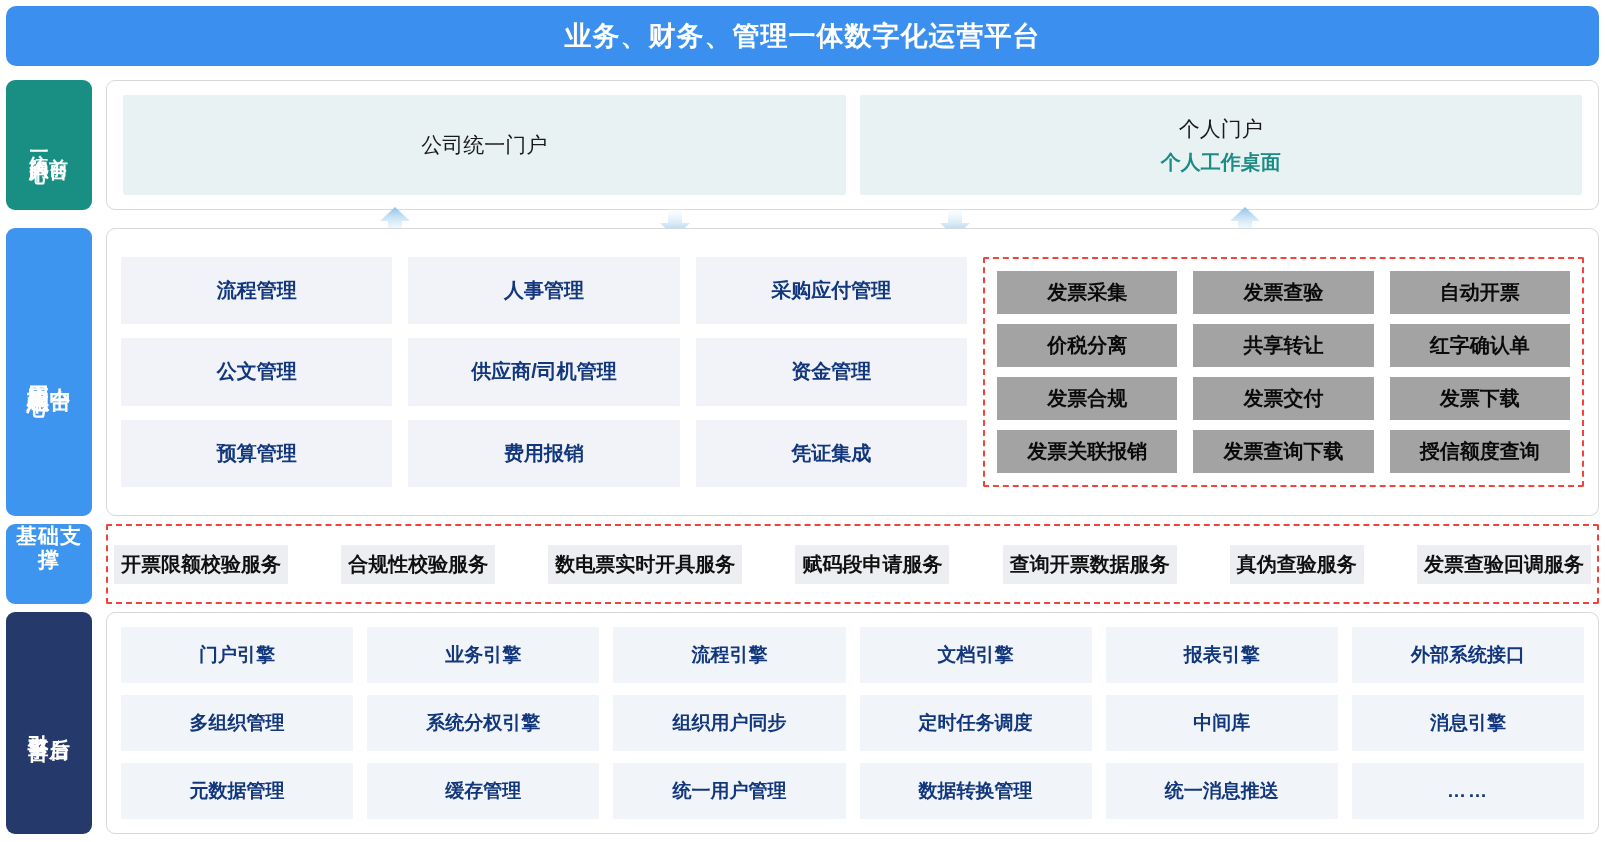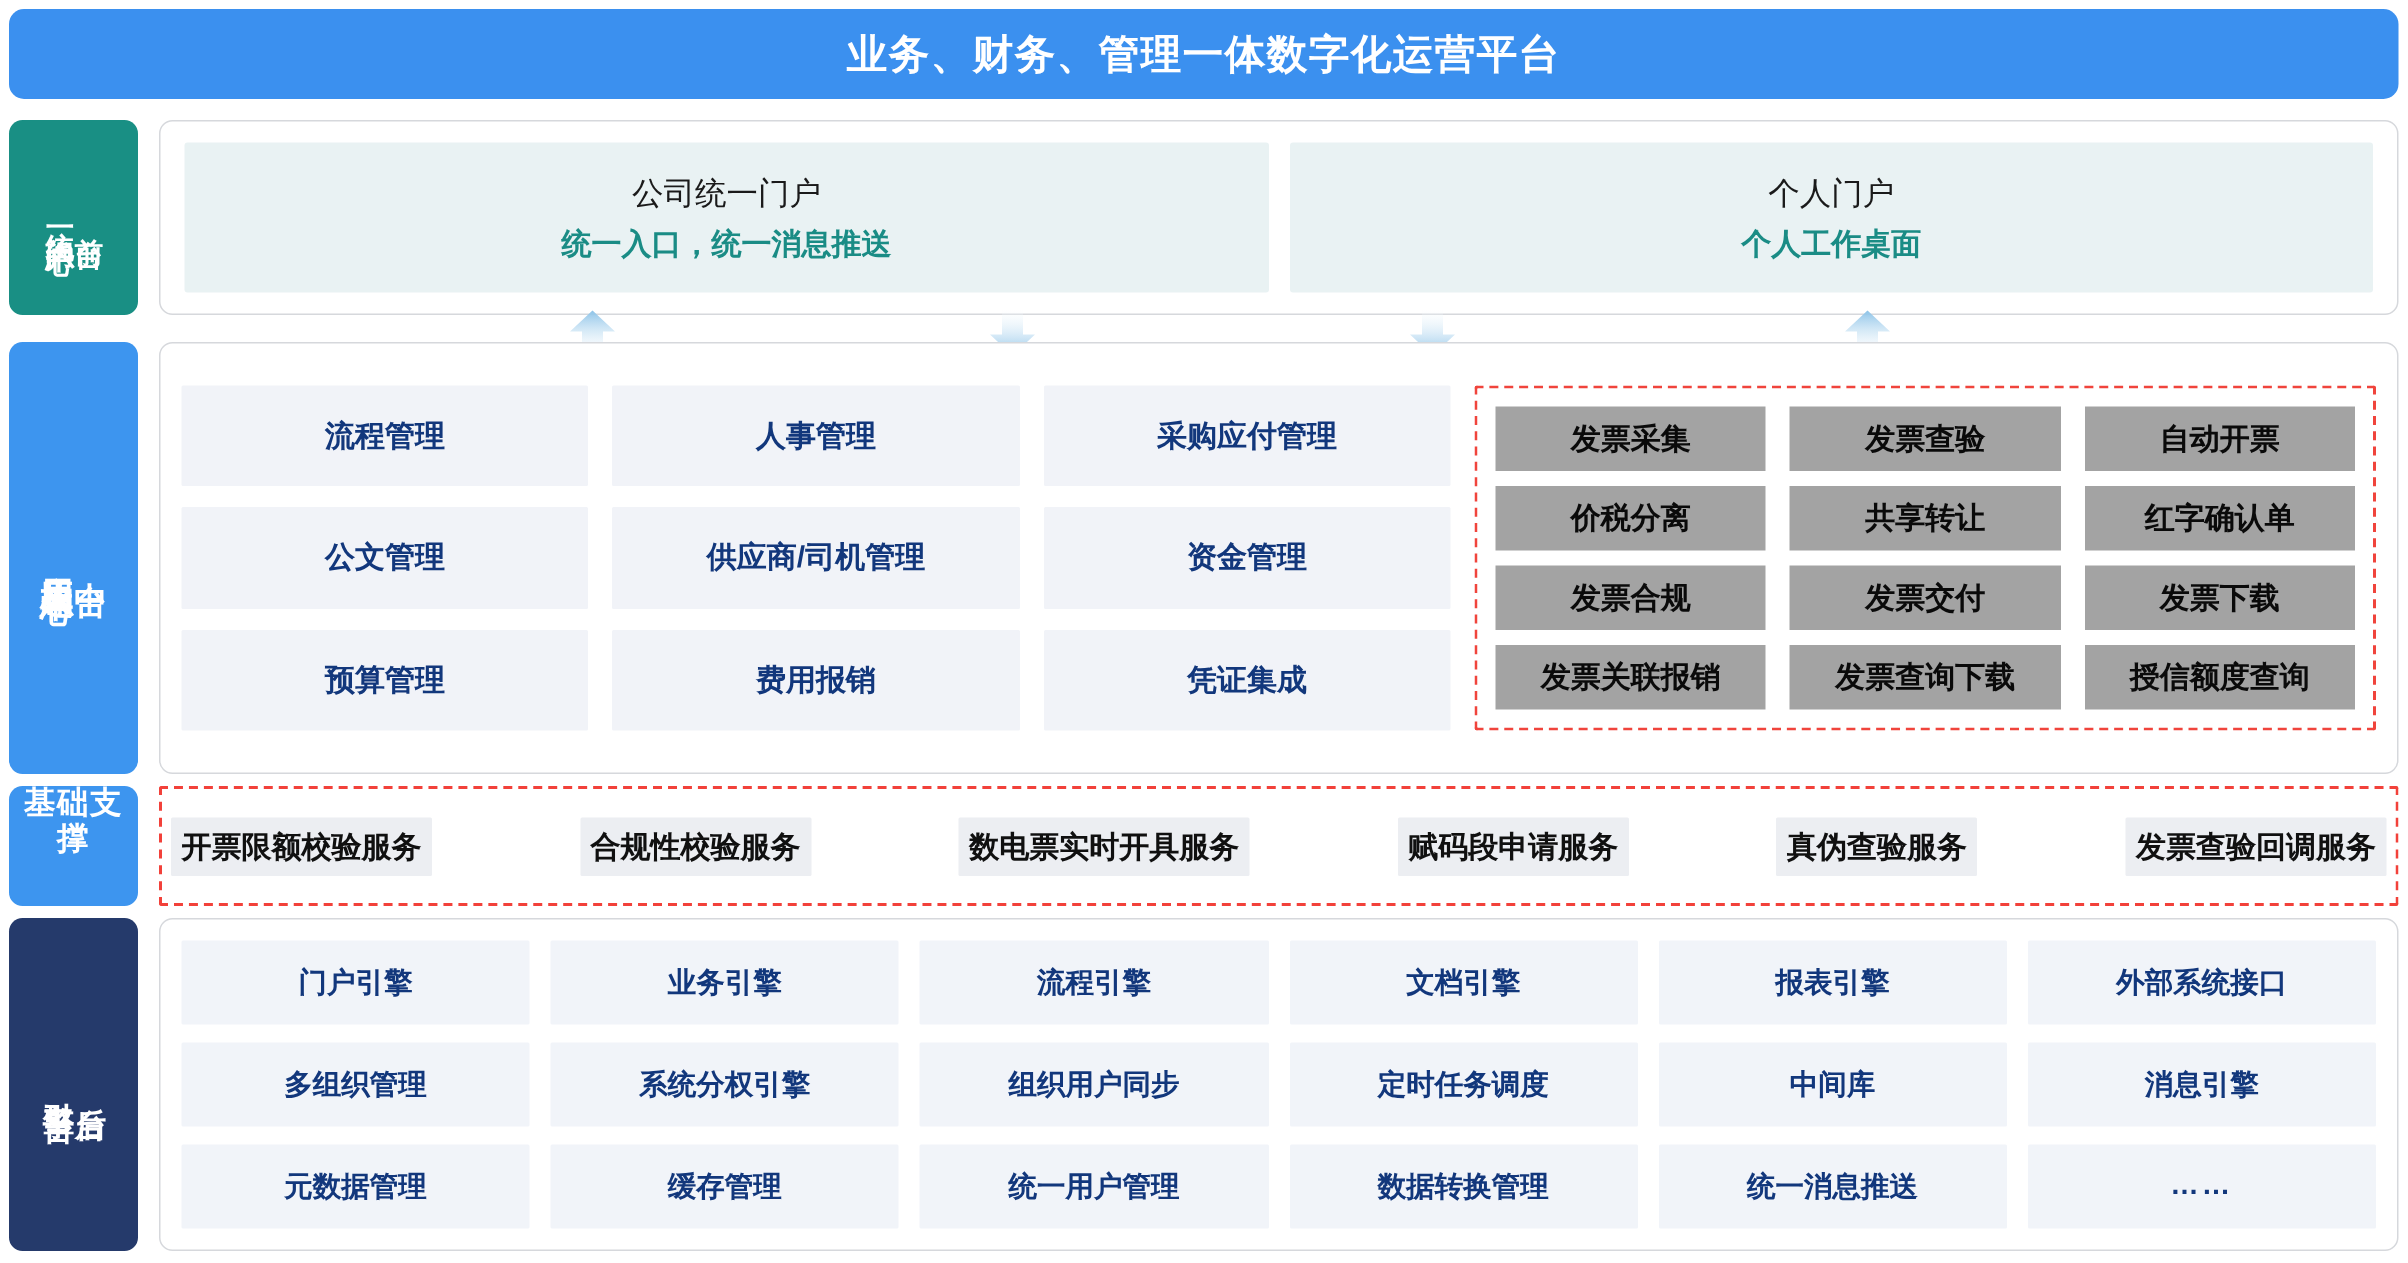--- a/index.html
+++ b/index.html
@@ -132,21 +132,20 @@
   </div>
 
   <div class="row" id="portal-row">
     <div class="tag tag-portal tag-vert" id="portal-tag">
       <span class="vtext" style="font-size:19px;">前台</span>
       <span class="vtext" style="font-size:19px;">统一门户中心</span>
     </div>
     <div class="panel" id="portal-panel">
       <div class="portal-card">
         <div class="t1">公司统一门户</div>
-        <div class="t2">统一入口，统一消息推送</div>
       </div>
       <div class="portal-card">
         <div class="t1">个人门户</div>
         <div class="t2">个人工作桌面</div>
       </div>
     </div>
   </div>
 
   <div class="arrow" style="left:378px; top:205px;">
     <svg width="34" height="34" viewBox="0 0 34 34">
@@ -232,20 +231,21 @@
 
   <div class="row" id="base-row">
     <div class="tag tag-base" id="base-tag">
       <span class="tag-base-inner">基础支撑</span>
     </div>
     <div id="base-strip">
       <div class="svc">开票限额校验服务</div>
       <div class="svc">合规性校验服务</div>
       <div class="svc">数电票实时开具服务</div>
       <div class="svc">赋码段申请服务</div>
+      <div class="svc">查询开票数据服务</div>
       <div class="svc">真伪查验服务</div>
       <div class="svc">发票查验回调服务</div>
     </div>
   </div>
 
   <div class="row" id="engine-row">
     <div class="tag tag-engine tag-vert" id="engine-tag">
       <span class="vtext" style="font-size:21px;">后台</span>
       <span class="vtext" style="font-size:21px;">引擎平台</span>
     </div>

